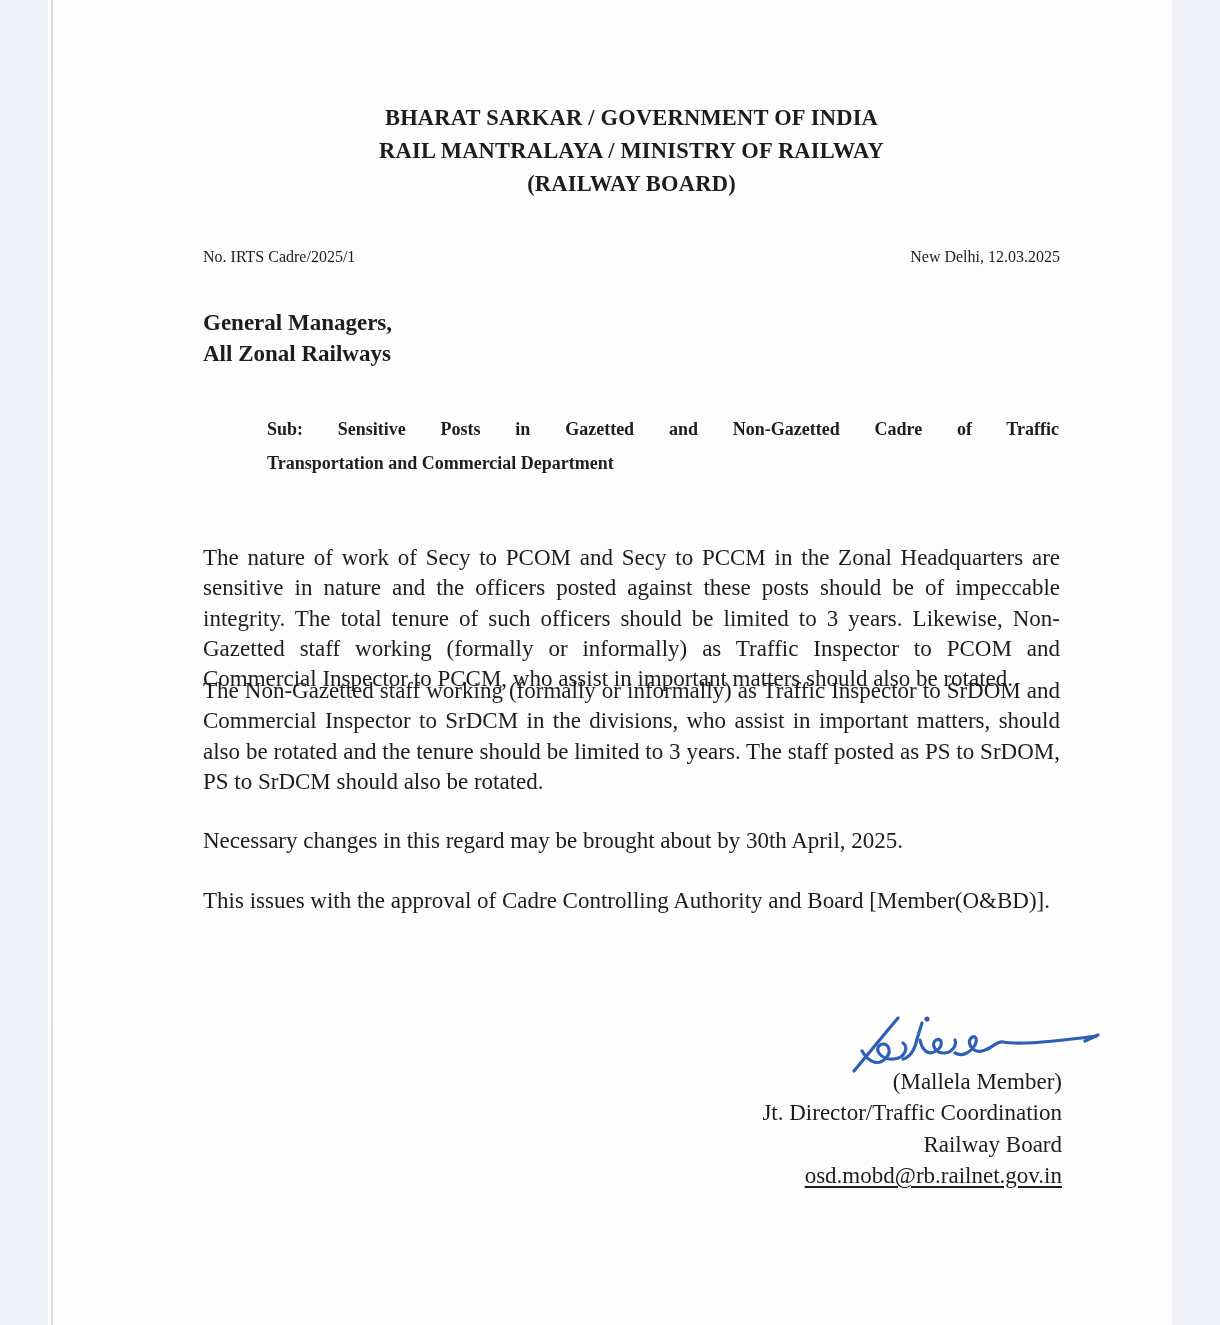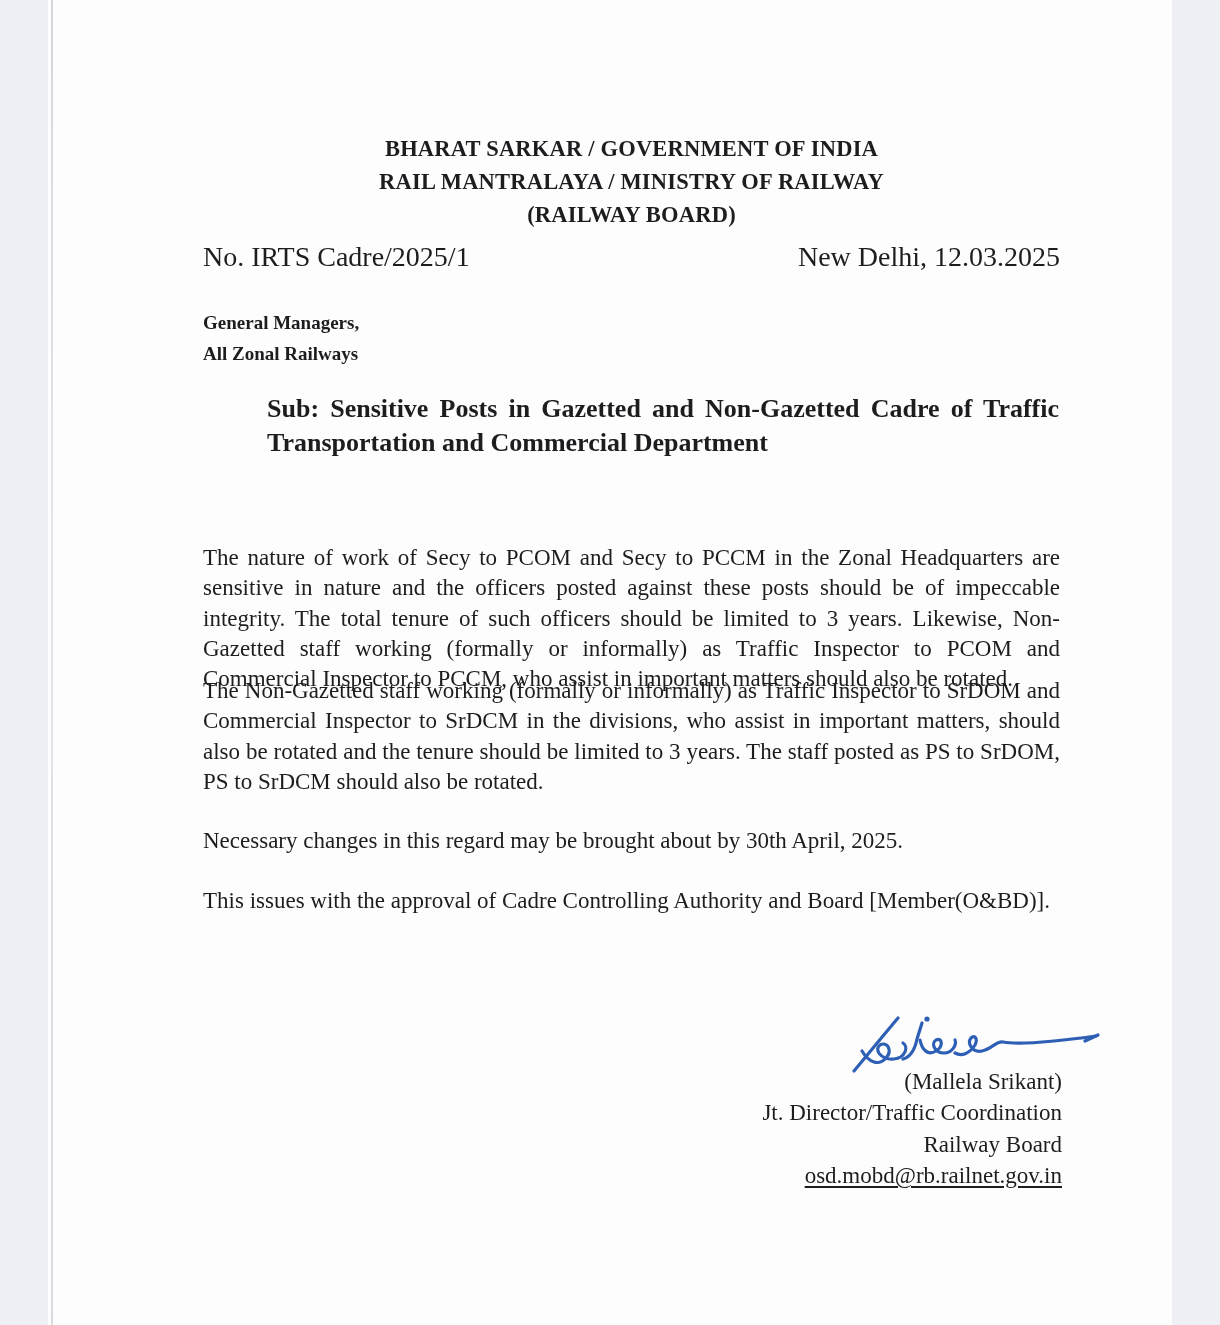--- a/index.html
+++ b/index.html
@@ -31,51 +31,51 @@
     left: 51px;
     top: 0;
     width: 2px;
     height: 1325px;
     background: linear-gradient(180deg, #d6d6dd 0%, #e3e3ea 40%, #d9d9e0 100%);
   }
   .abs { position: absolute; }
 
   .letterhead {
     left: 203px;
-    top: 132px;
+    top: 101px;
     width: 857px;
     text-align: center;
     font-weight: bold;
     font-size: 22.5px;
     line-height: 33px;
     letter-spacing: 0.2px;
   }
   .ref-row {
     left: 203px;
     top: 242px;
     width: 857px;
     display: flex;
     justify-content: space-between;
-    font-size: 28px;
+    font-size: 16px;
     line-height: 30px;
   }
   .addressee {
     left: 203px;
     top: 307px;
     width: 600px;
     font-weight: bold;
-    font-size: 19px;
+    font-size: 23px;
     line-height: 31px;
   }
   .subject {
     left: 267px;
-    top: 392px;
+    top: 412px;
     width: 792px;
     font-weight: bold;
-    font-size: 26px;
+    font-size: 18px;
     line-height: 34px;
   }
   .subject .force-justify {
     text-align: justify;
     text-align-last: justify;
   }
   .para {
     left: 203px;
     width: 857px;
     font-size: 23px;
@@ -146,19 +146,19 @@
       <path d="M14,39 C21,51 31,54 38,46 C45,38 39,29 32,33 C26,37 32,48 46,47 C57,46 61,35 55,31"></path>
       <path d="M55,47 C62,45 67,37 69,27 L74,11"></path>
       <path d="M72,28 C74,38 80,44 88,39 C96,34 94,25 88,28 C83,31 86,41 96,41 C104,41 109,33 107,28"></path>
       <path d="M107,41 C114,45 122,41 127,33 C130,27 127,22 123,26 C119,31 124,41 134,39 C144,37 148,29 155,30 C172,33 212,29 248,24"></path>
       <path d="M250,23 L237,29"></path>
       <circle cx="79" cy="7" r="2.6" stroke="none" fill="#2d5fb5"></circle>
     </g>
   </svg>
 
   <div class="abs sig-block">
-    <div>(Mallela Srikant)</div>
+    <div>(Mallela Member)</div>
     <div>Jt. Director/Traffic Coordination</div>
     <div>Railway Board</div>
     <div class="sig-email">osd.mobd@rb.railnet.gov.in</div>
   </div>
 
 </div>
 
 </body></html>

